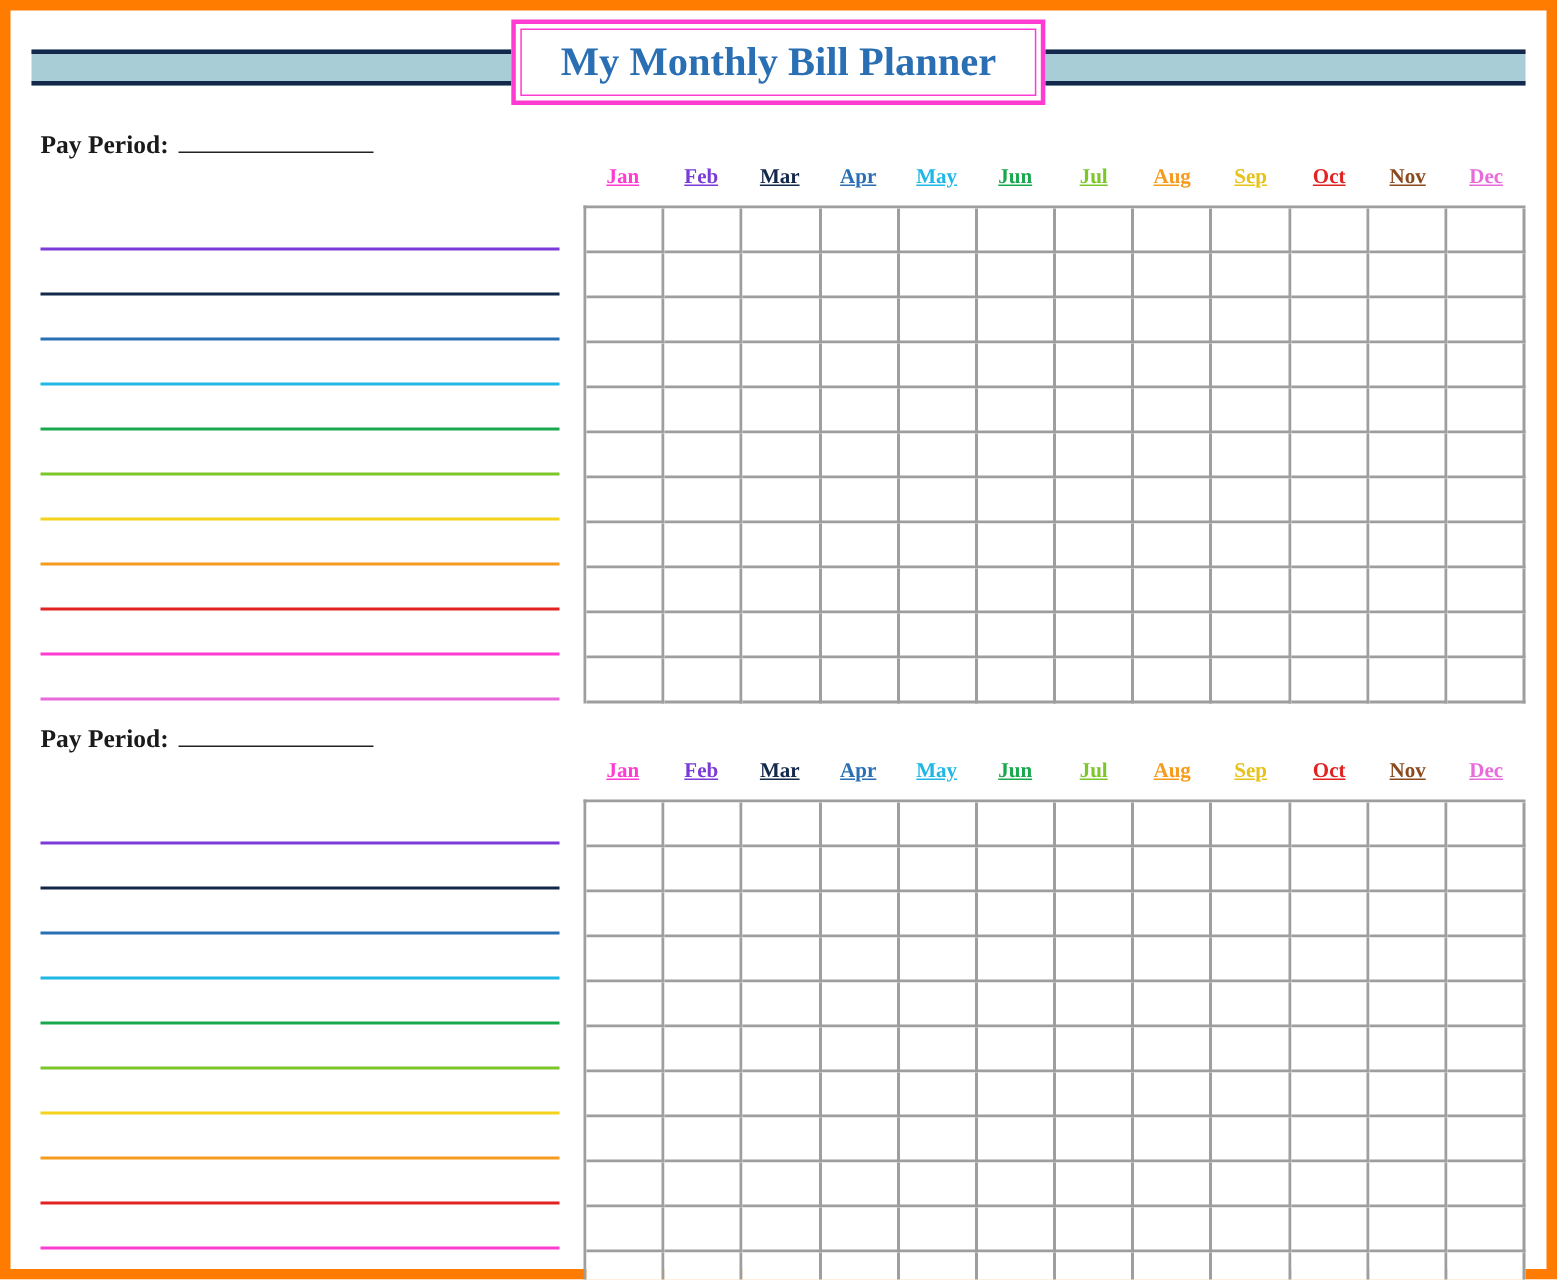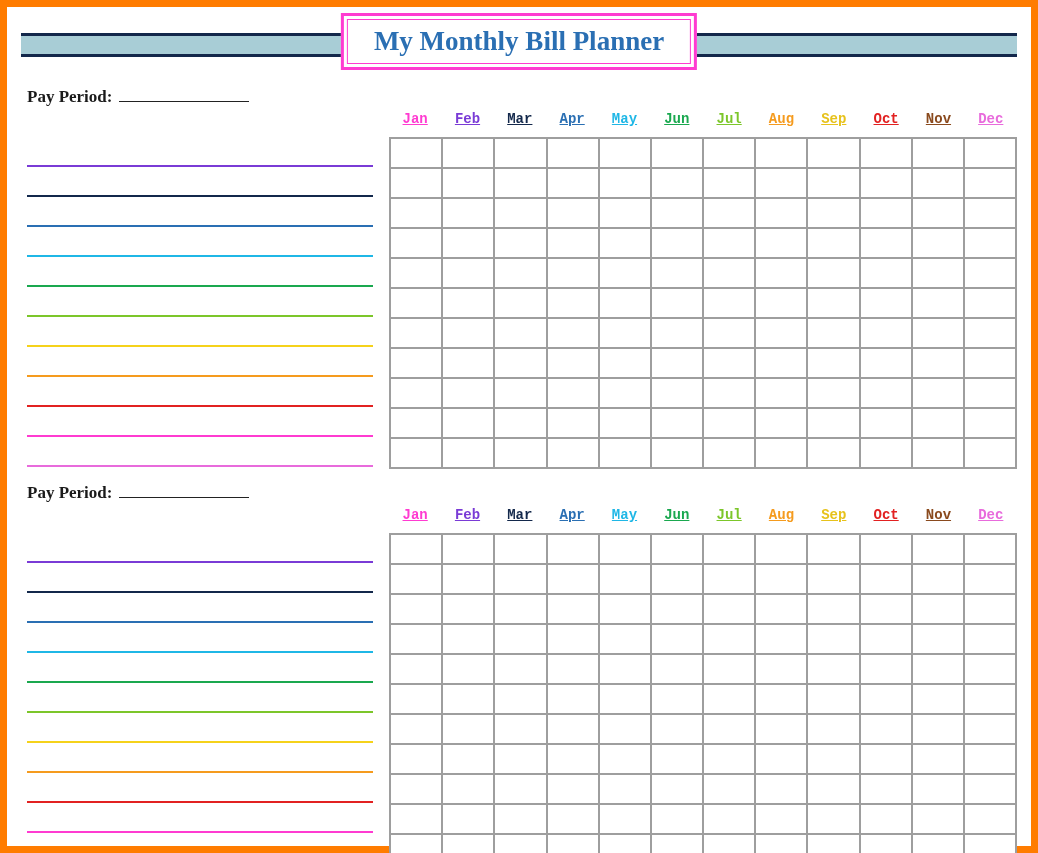--- a/index.html
+++ b/index.html
@@ -89,21 +89,21 @@
   .right-grid {
     flex: 1;
   }
   .month-header {
     display: flex;
     height: 26px;
   }
   .month-cell {
     flex: 1;
     text-align: center;
-    font-family: Liberation Mono, monospace;
+    font-family: Liberation Serif, serif;
     font-weight: bold;
     font-size: 14px;
     text-decoration: underline;
   }
 
   .data-grid {
     display: grid;
     grid-template-columns: repeat(12, 1fr);
     border-top: 2px solid #9e9e9e;
     border-left: 2px solid #9e9e9e;

